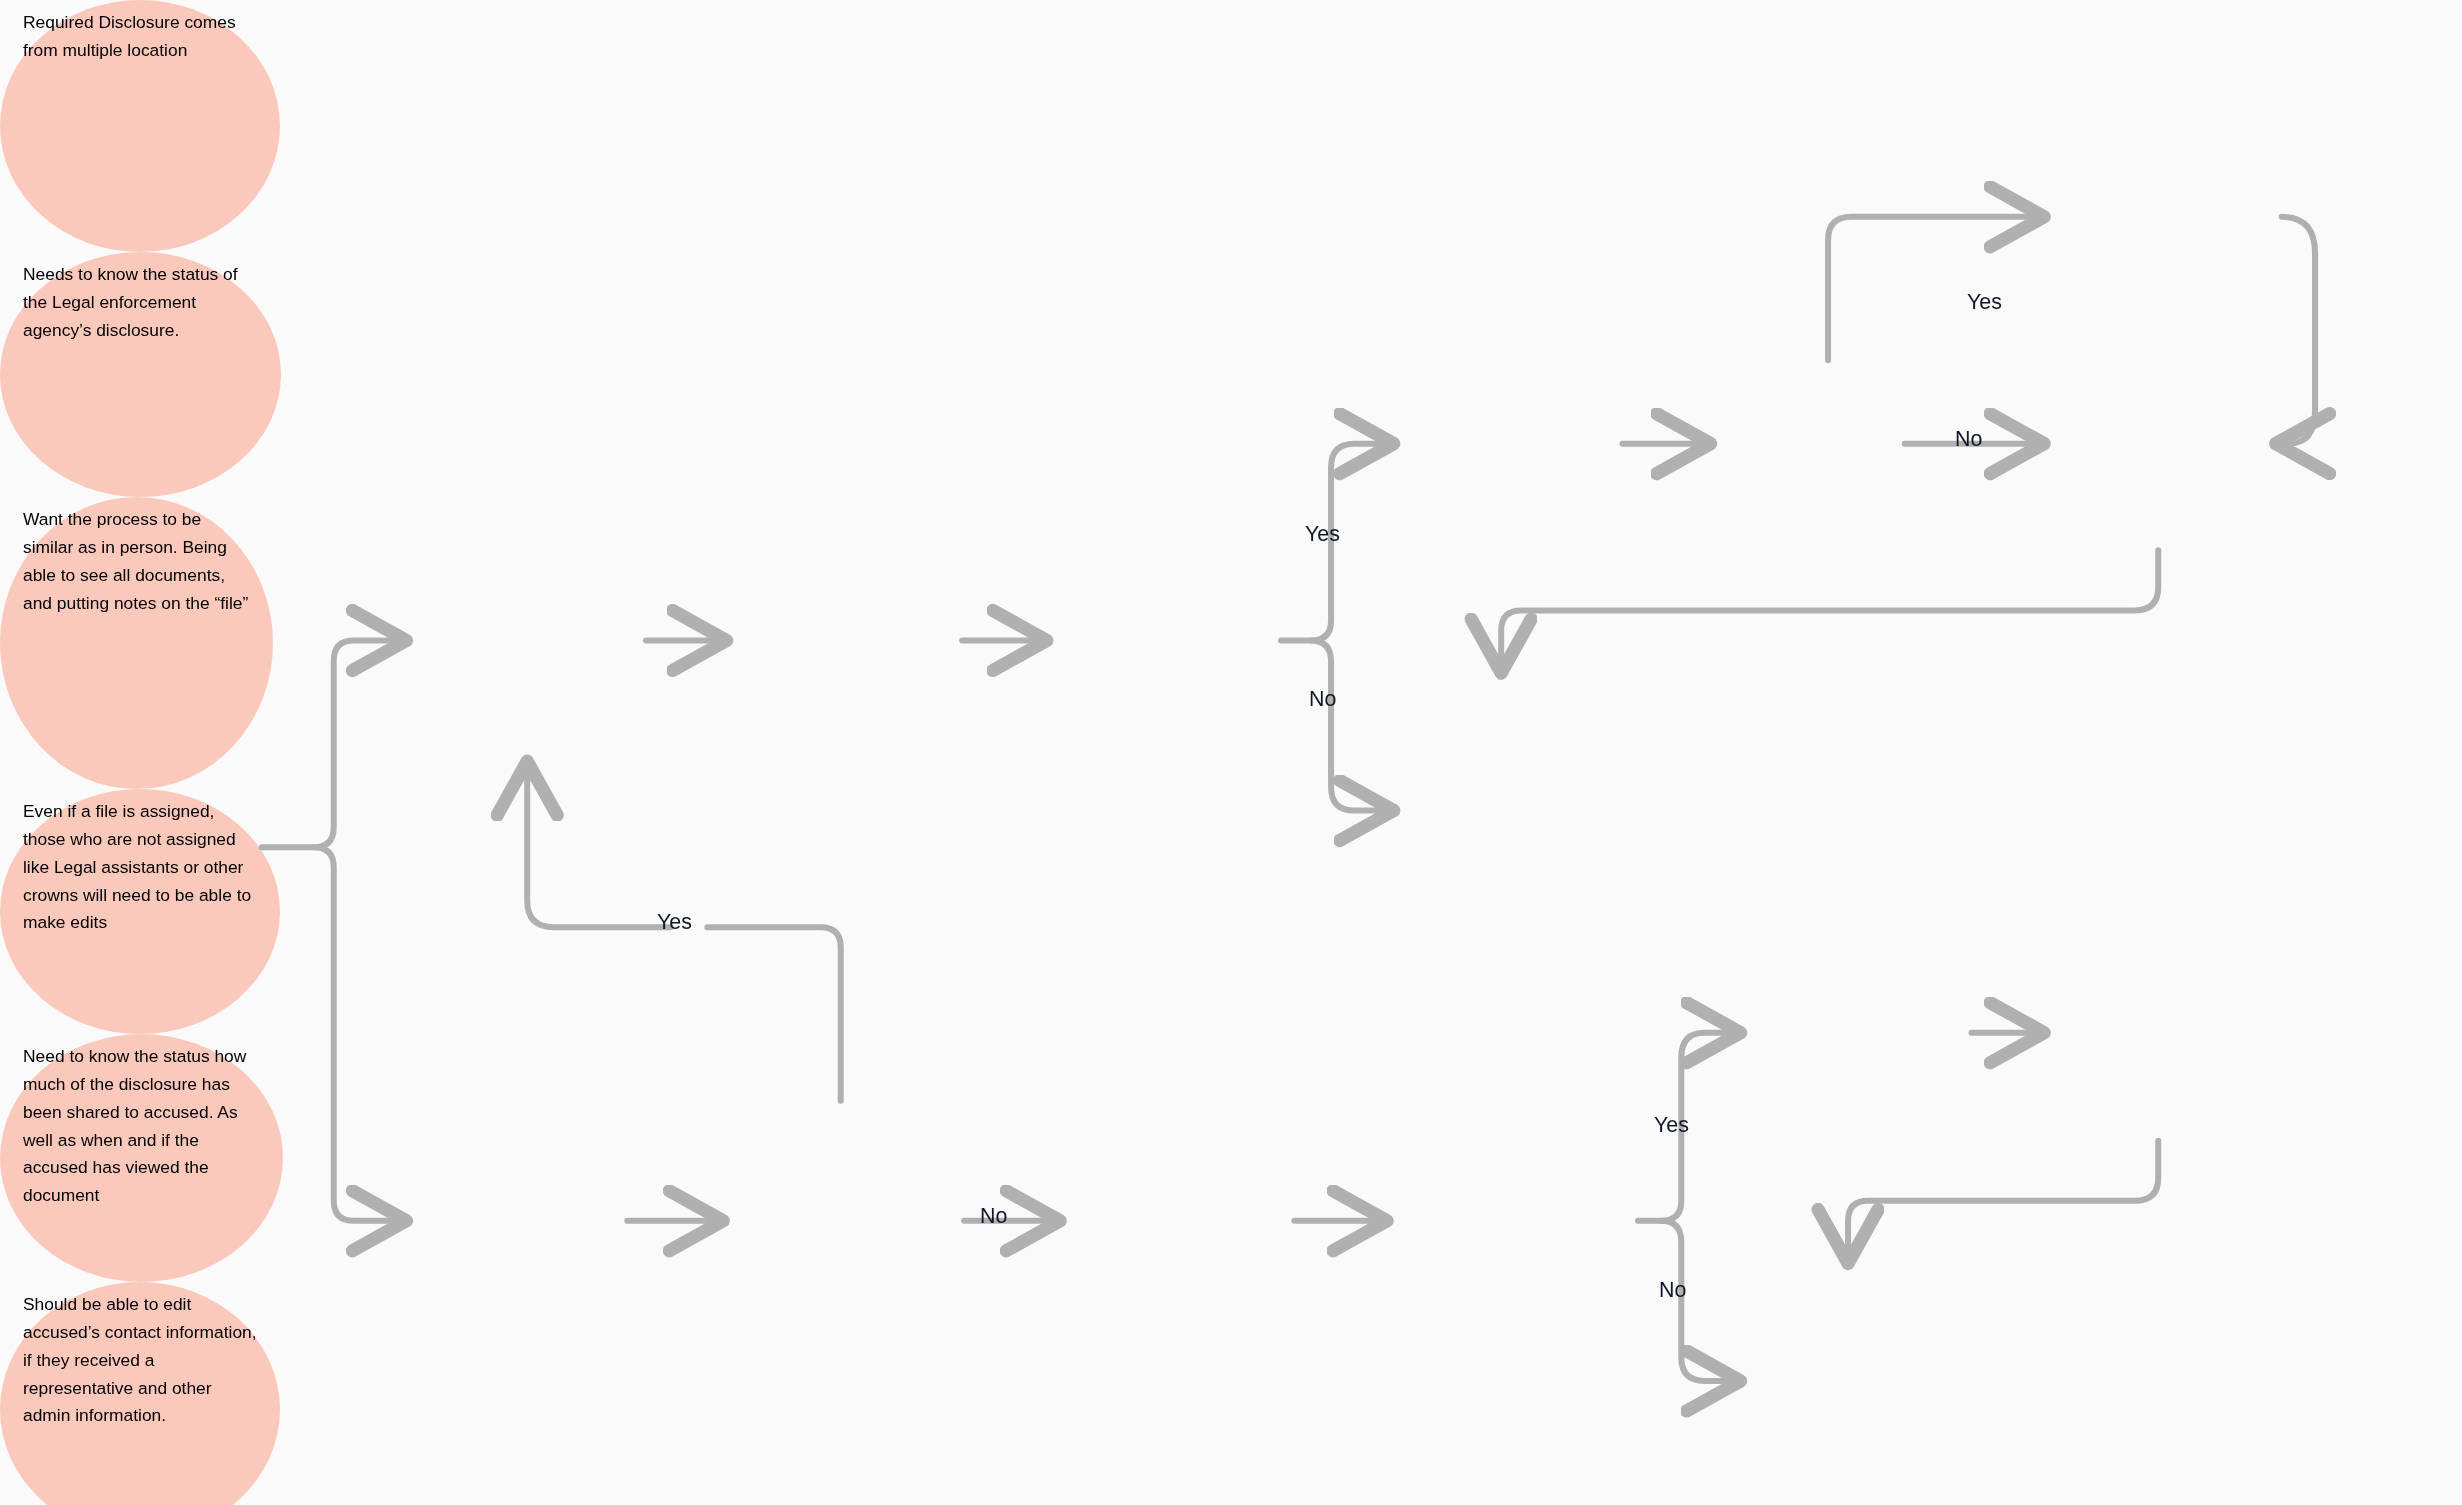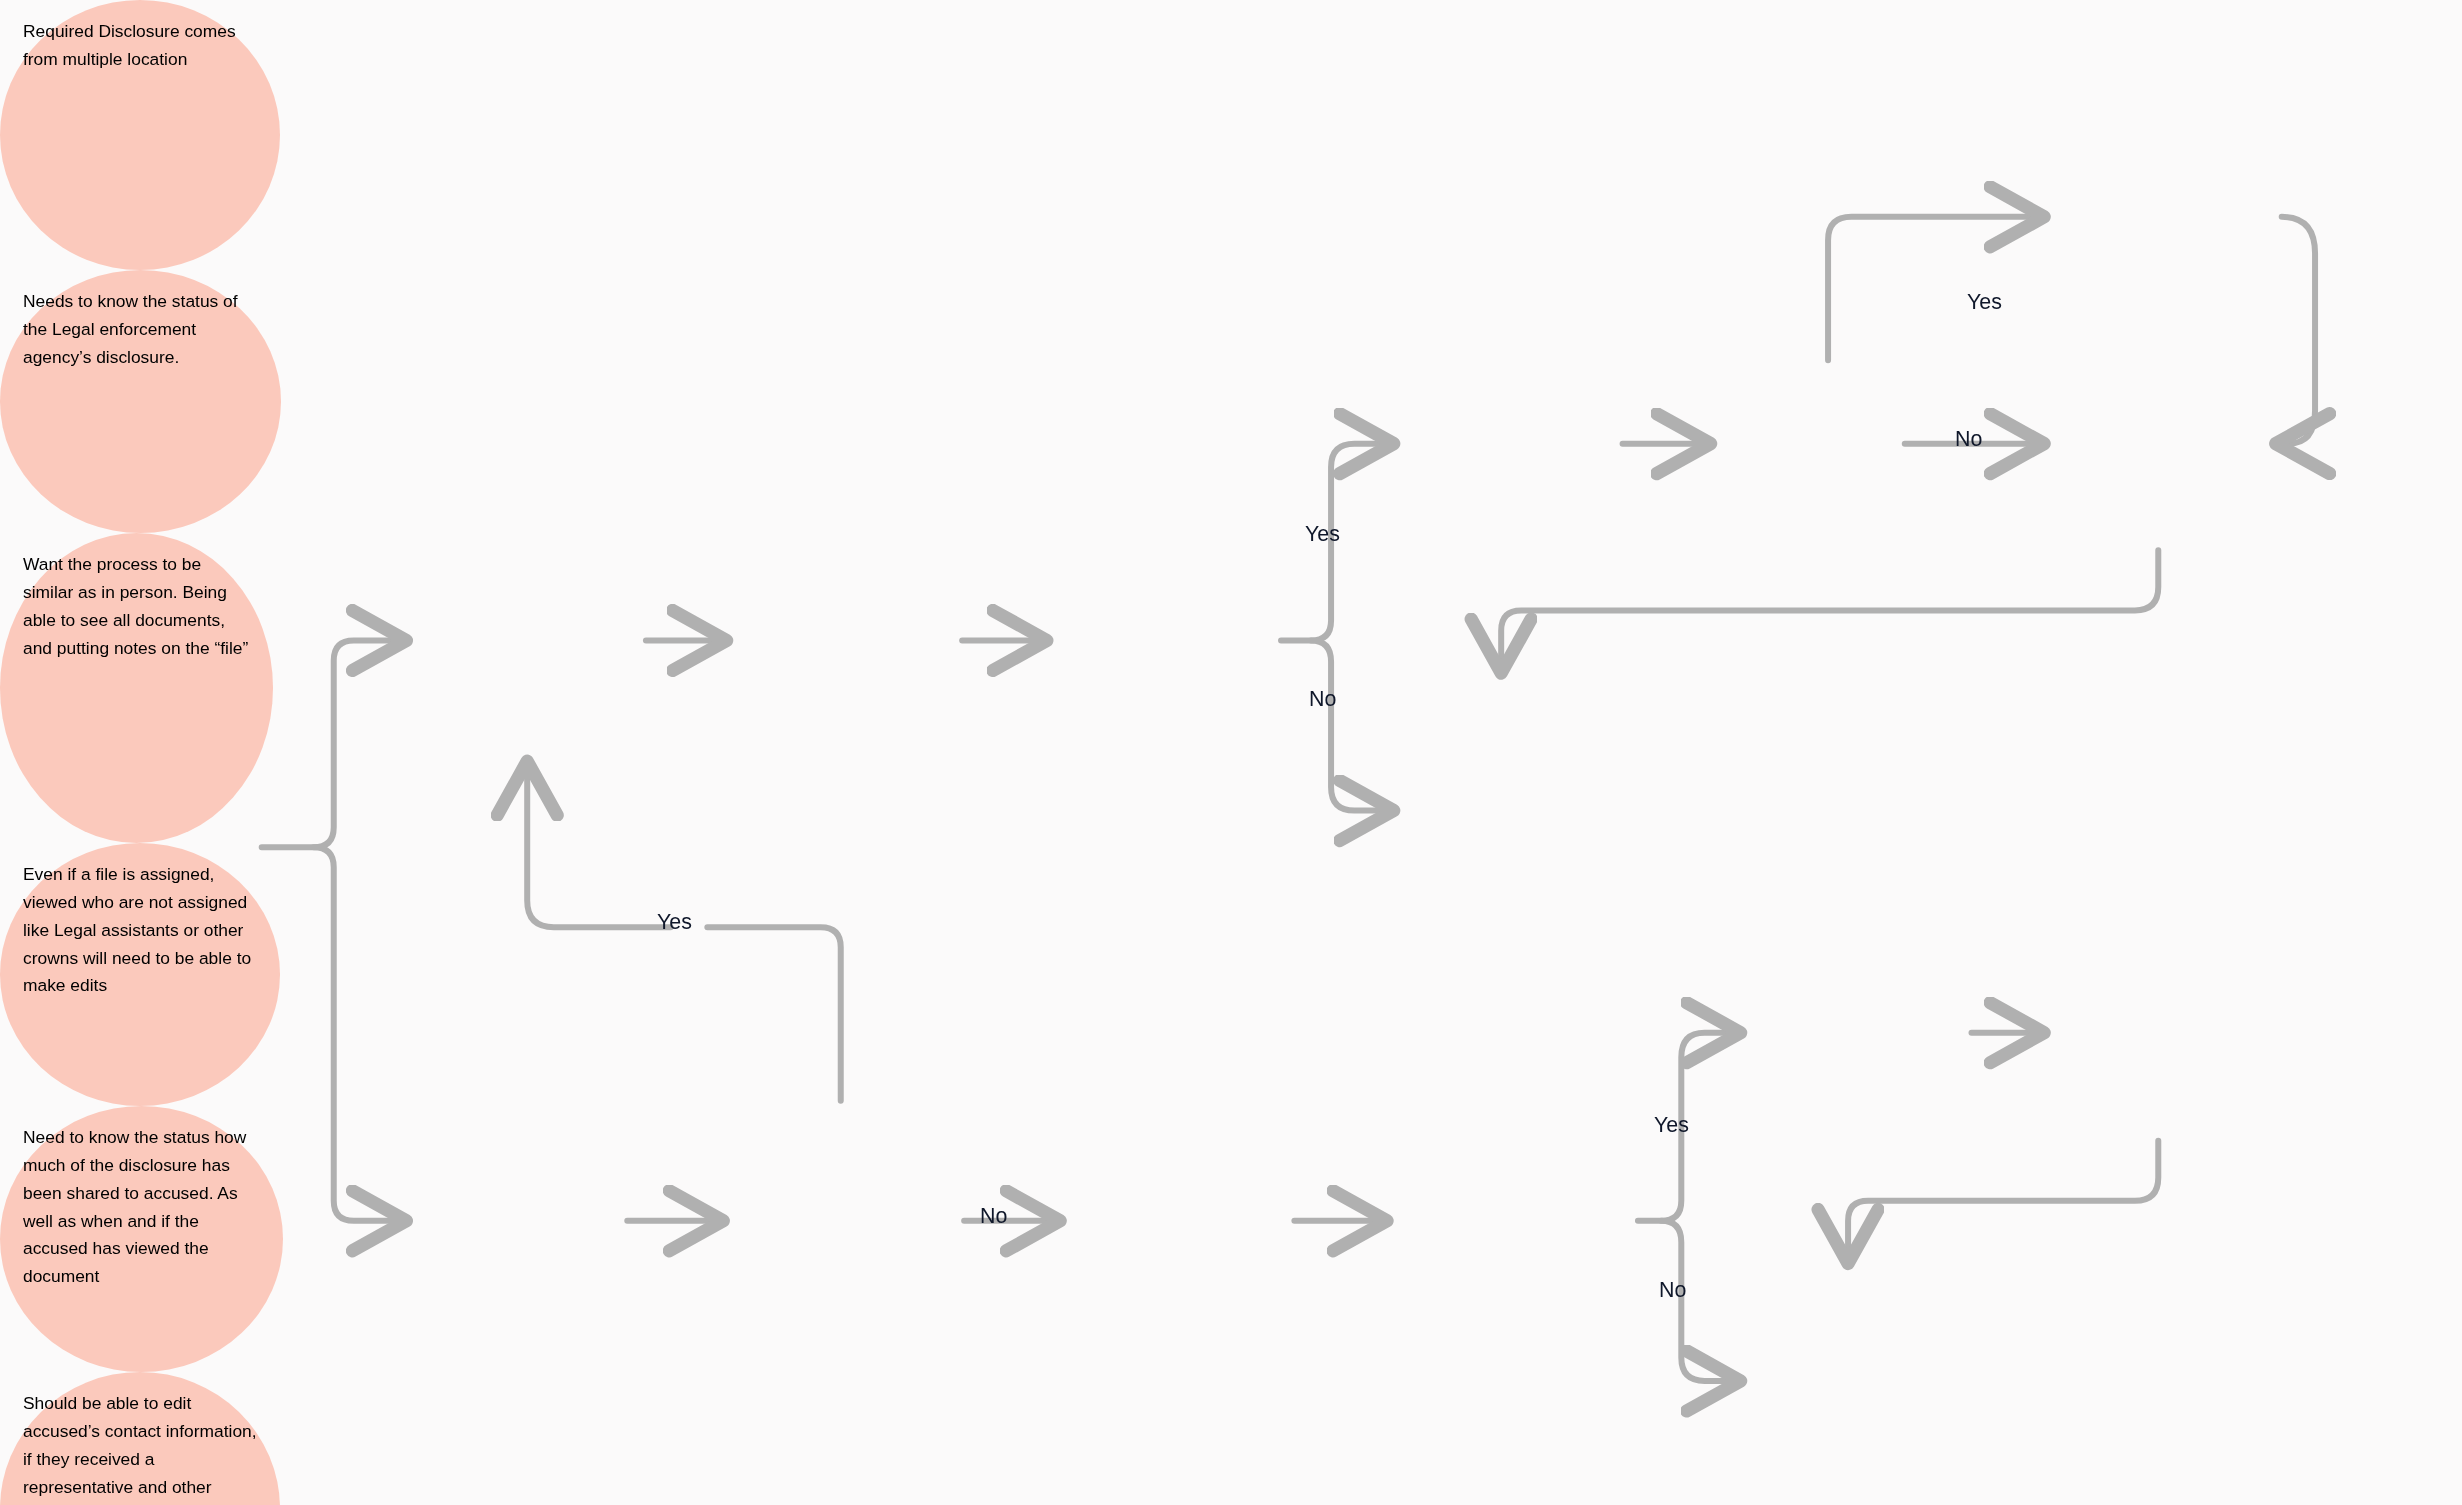--- a/index.html
+++ b/index.html
@@ -21,21 +21,21 @@
     left: 0;
     top: 0;
     width: 2462px;
     height: 1505px;
     pointer-events: none;
   }
   .note {
     background: #fbc9bc;
     border-radius: 50%;
     font-size: 17.4px;
-    padding: 18px 23px;
+    padding: 9px 23px;
     line-height: 1.6;
   }
   .edge-label {
     position: absolute;
     font-size: 21.4px;
     color: #0f172a;
     background: transparent;
     text-align: center;
     white-space: nowrap;
   }
@@ -110,21 +110,21 @@
     <span>Want the process to be
 similar as in person.
 Being able to see all
 documents, and
 putting notes on the
 “file”</span>
   </div>
 
   <div class="note" style="left:1349px; top:41px; width:234px; height:227px;">
     <span>Even if a file is
-assigned, viewed who
+assigned, those who
 are not assigned like
 Legal assistants or
 other crowns will need
 to be able to make
 edits</span>
   </div>
 
   <div class="note" style="left:1700px; top:85px; width:237px; height:230px;">
     <span>Need to know the
 status how much of the

